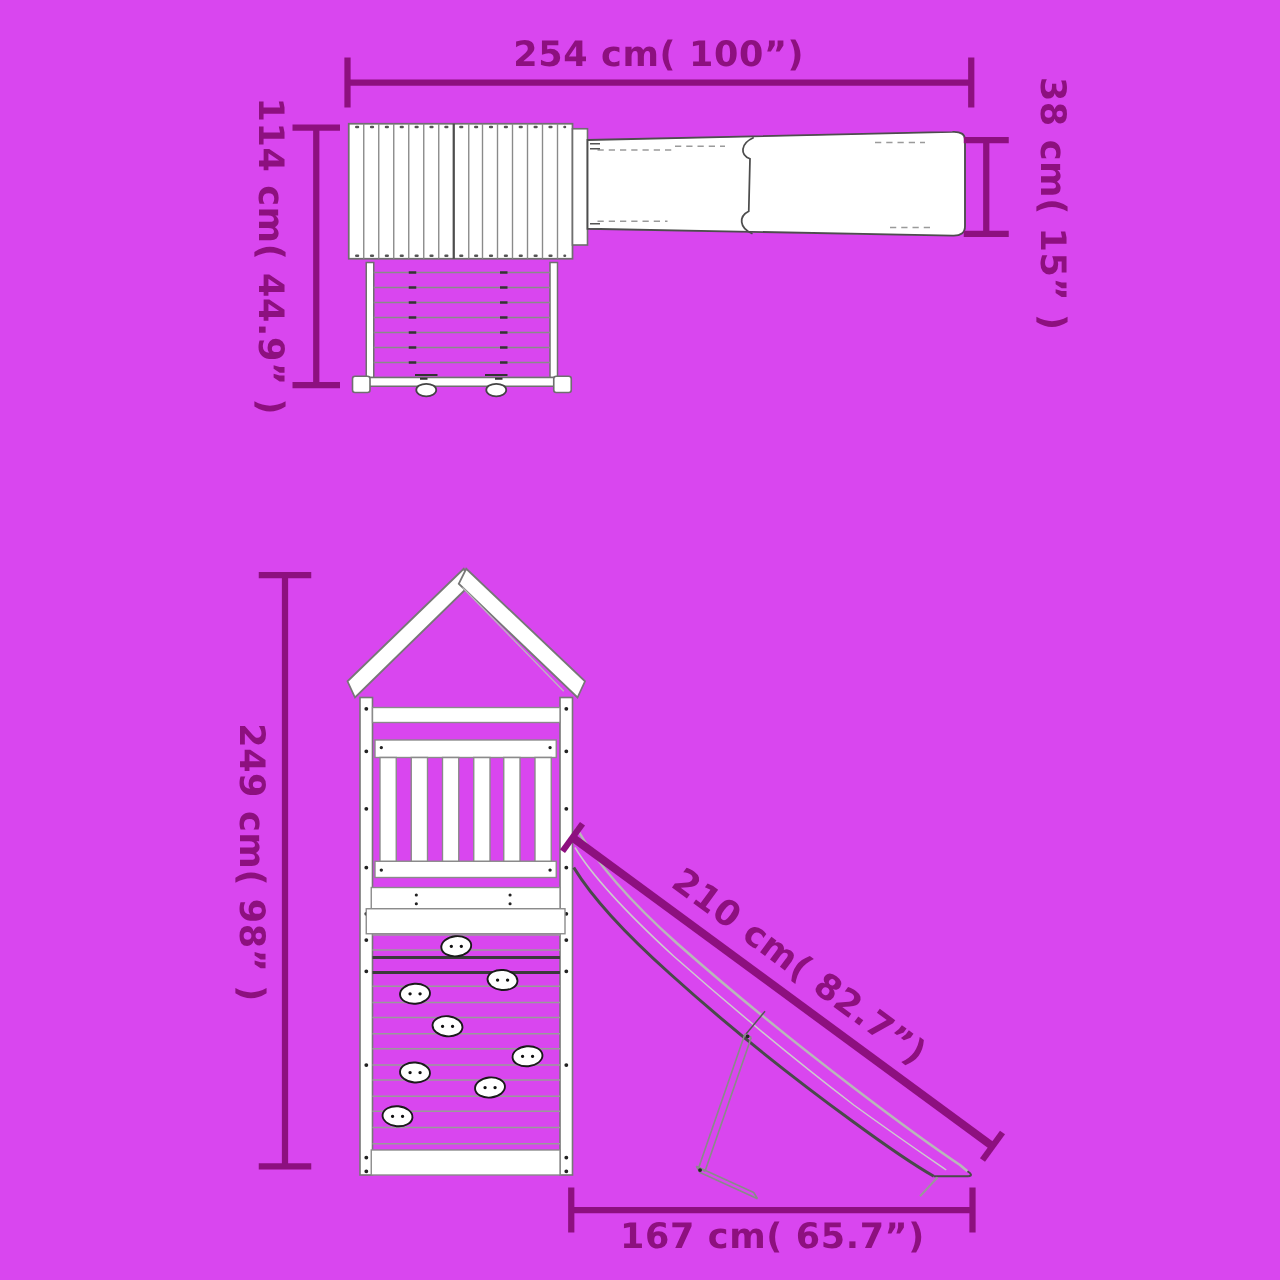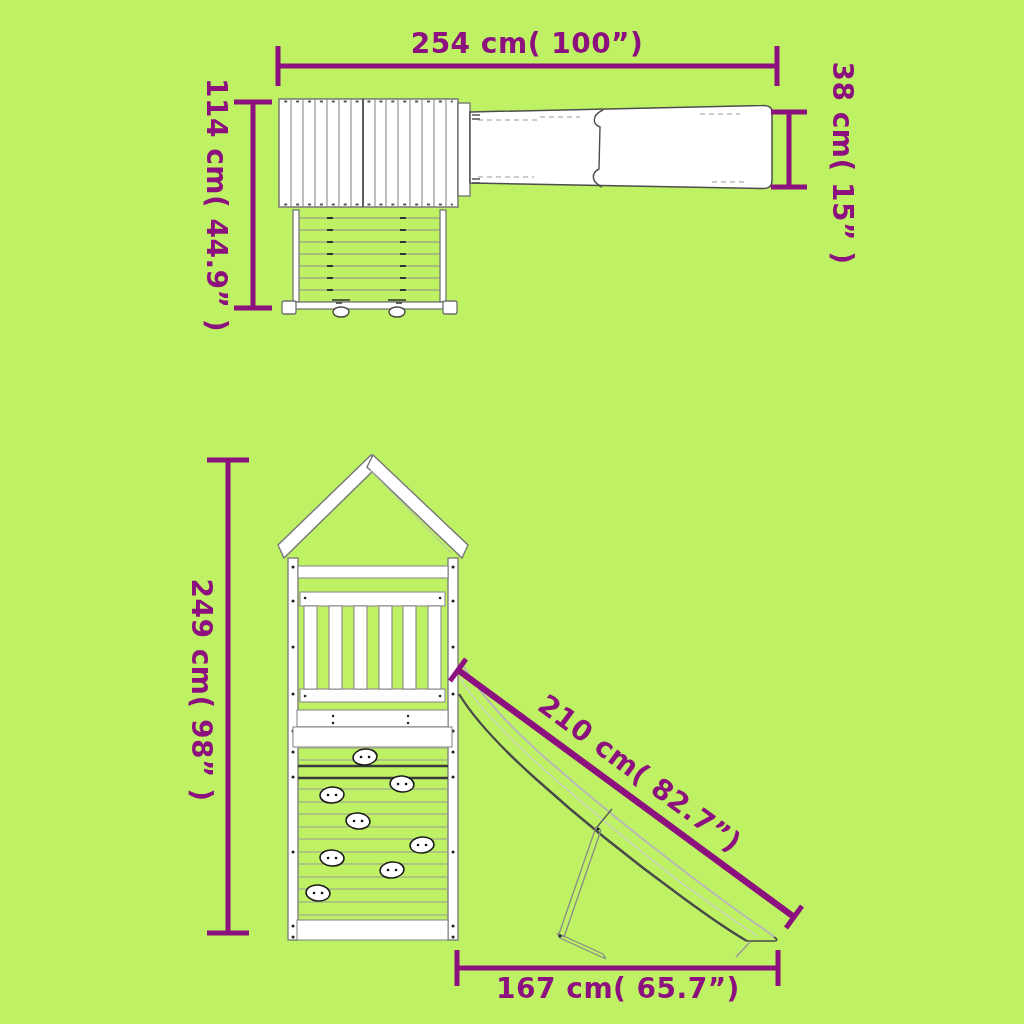--- a/index.html
+++ b/index.html
@@ -1,16 +1,16 @@
 <!DOCTYPE html>
 <html><head>
 <meta charset="utf-8">
 <style>
   html,body{margin:0;padding:0;background:#ffffff;}
-  .canvas{position:relative;width:1024px;height:1024px;background:#bef264;overflow:hidden;}
+  .canvas{position:relative;width:1024px;height:1024px;background:#d946ef;overflow:hidden;}
   svg{display:block;}
   .dim-text{
     font-family:"DejaVu Sans","Liberation Sans",sans-serif;
     font-weight:bold;
     font-size:28px;
     letter-spacing:.5px;
     fill:#8D107F;
   }
 </style>
 </head>

